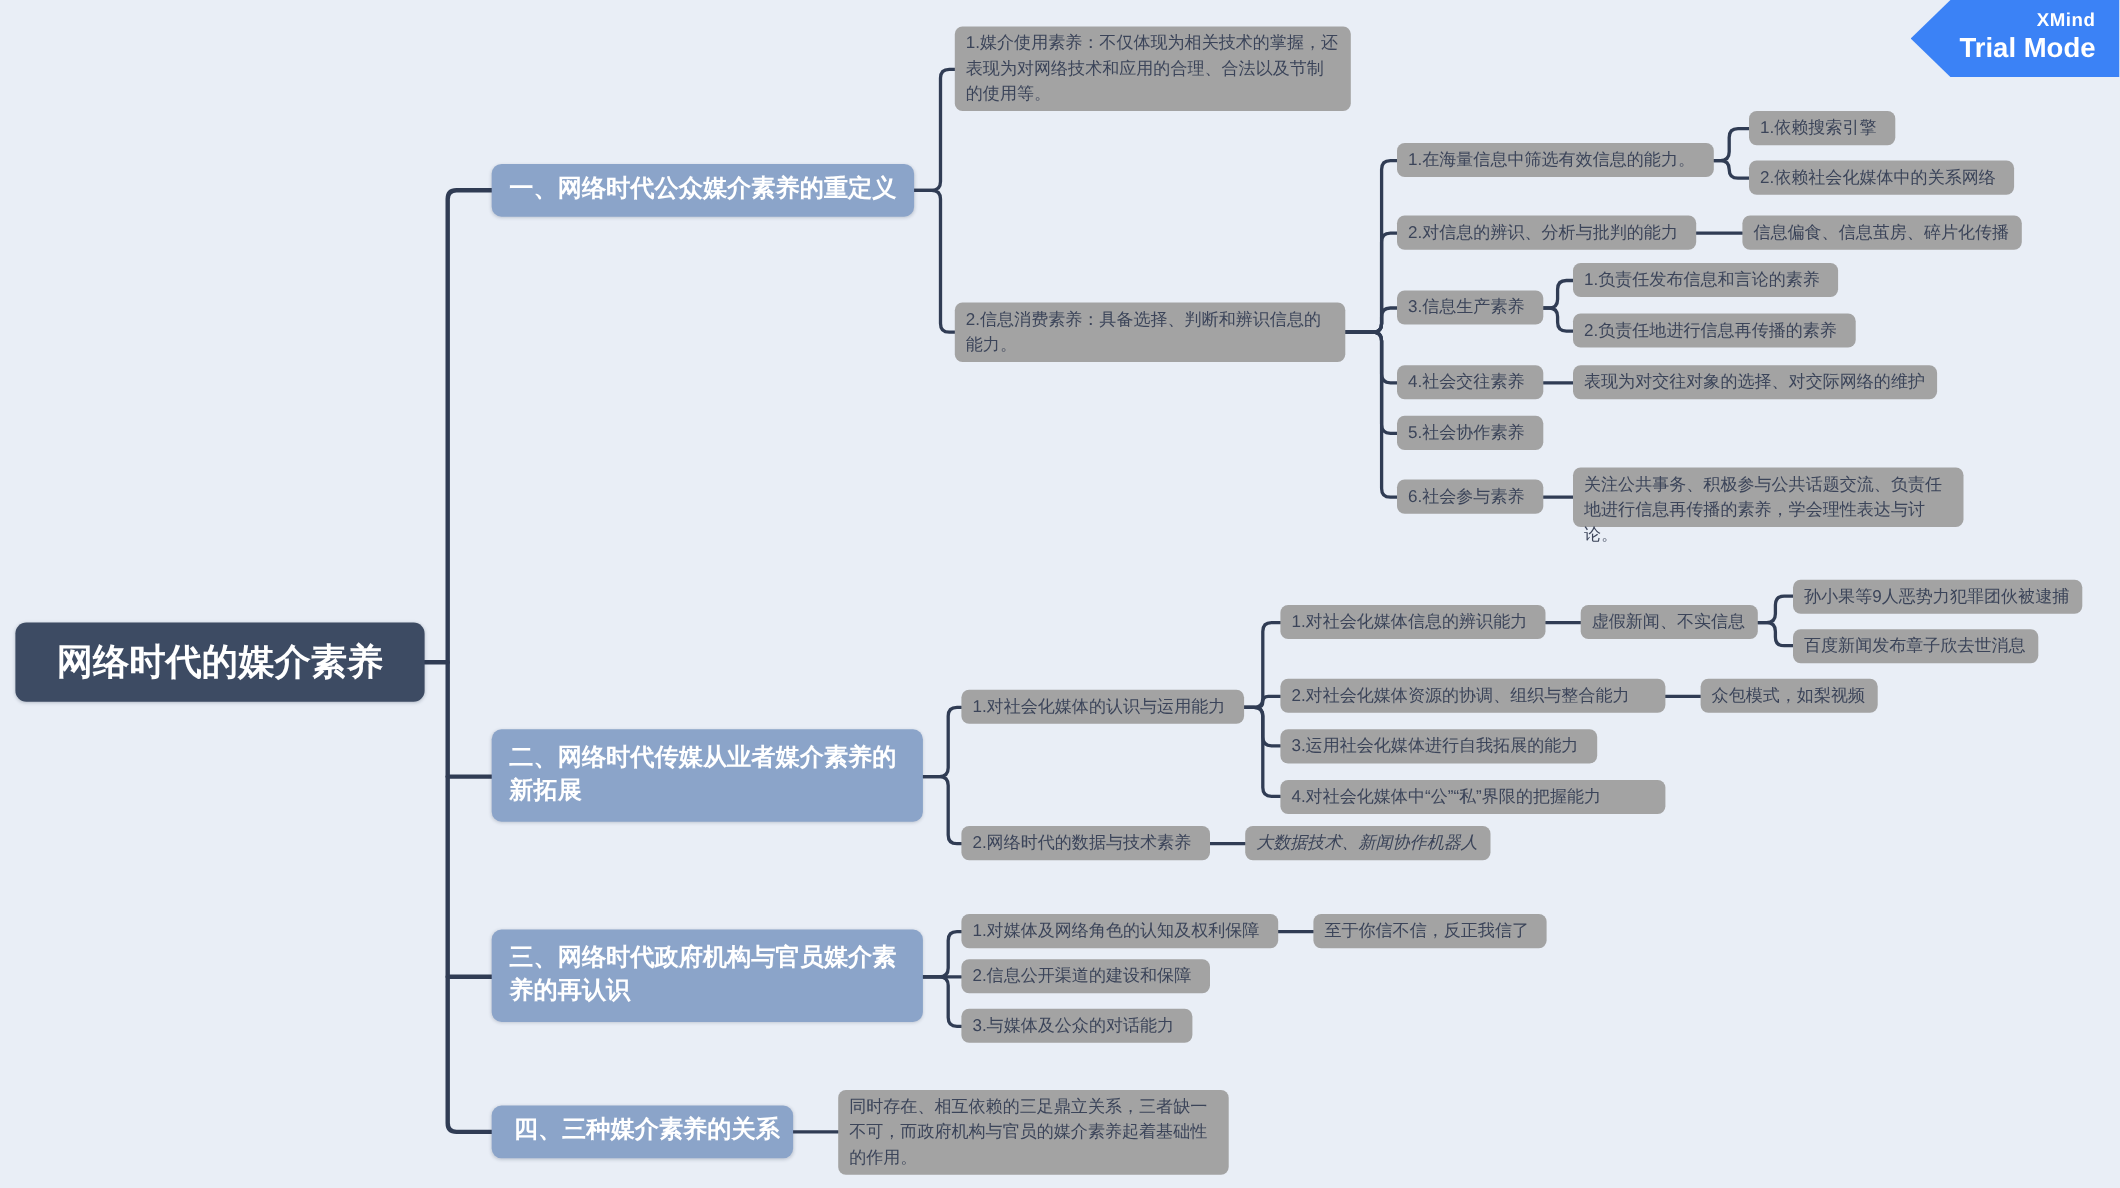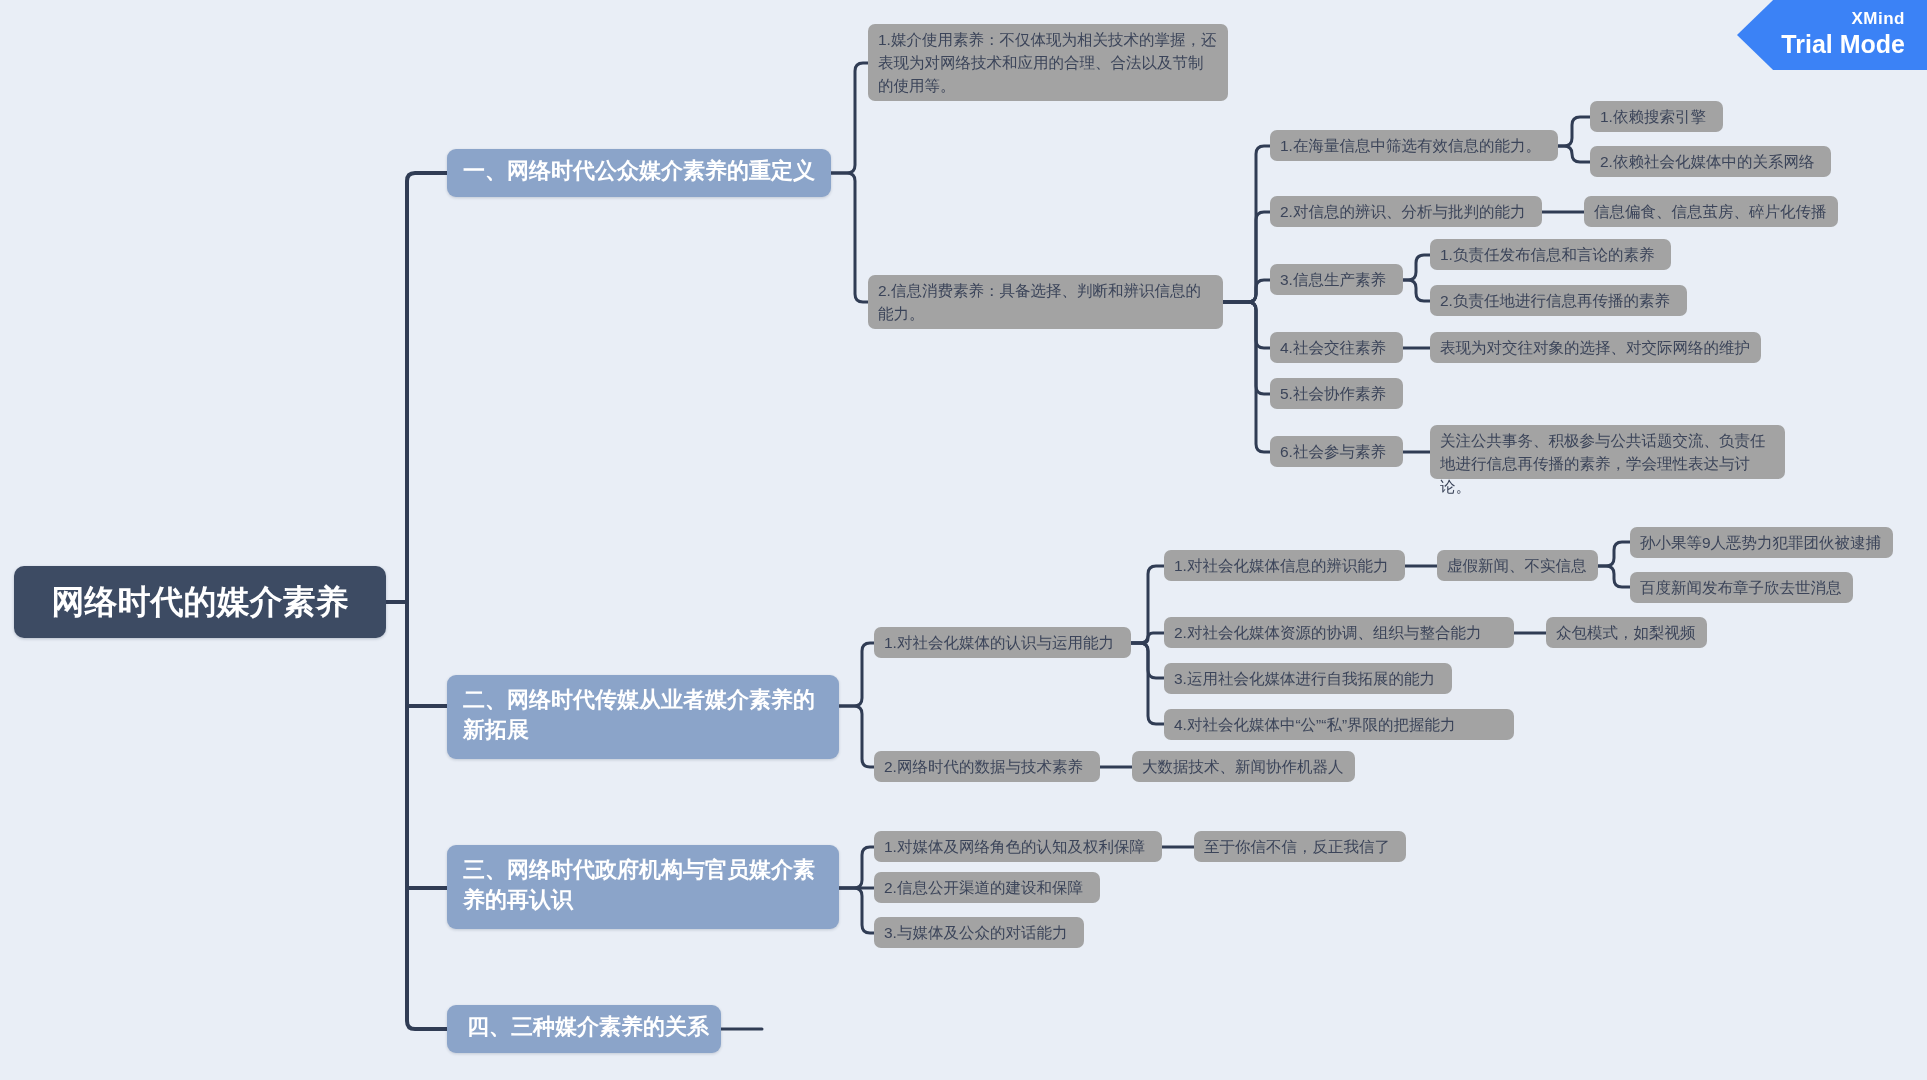--- a/index.html
+++ b/index.html
@@ -93,21 +93,21 @@
       <path d="M1162,847 L1194,847"></path>
     </g>
     <g class="lvl1">
       <path d="M721,1029 L762,1029"></path>
     </g>
   </svg>
 
   <div class="node root">网络时代的媒介素养</div>
 
   <div class="node main center" style="left:447px;top:149px;width:384px;height:48px;white-space:nowrap;">一、网络时代公众媒介素养的重定义</div>
-  <div class="node main two" style="left:447px;top:663px;width:392px;height:84px;margin-top:12px;">二、网络时代传媒从业者媒介素养的新拓展</div>
+  <div class="node main two" style="left:447px;top:663px;width:392px;height:84px;">二、网络时代传媒从业者媒介素养的新拓展</div>
   <div class="node main two" style="left:447px;top:845px;width:392px;height:84px;">三、网络时代政府机构与官员媒介素养的再认识</div>
   <div class="node main center" style="left:447px;top:1005px;width:274px;height:48px;white-space:nowrap;padding-left:20px;">四、三种媒介素养的关系</div>
 
   <div class="node leaf" style="left:868px;top:24px;width:360px;height:77px;">1.媒介使用素养：不仅体现为相关技术的掌握，还表现为对网络技术和应用的合理、合法以及节制的使用等。</div>
   <div class="node leaf" style="left:868px;top:275px;width:355px;height:54px;">2.信息消费素养：具备选择、判断和辨识信息的能力。</div>
 
   <div class="node leaf one" style="left:1270px;top:130px;width:288px;">1.在海量信息中筛选有效信息的能力。</div>
   <div class="node leaf one" style="left:1590px;top:101px;width:133px;">1.依赖搜索引擎</div>
   <div class="node leaf one" style="left:1590px;top:146px;width:241px;">2.依赖社会化媒体中的关系网络</div>
 
@@ -133,26 +133,27 @@
   <div class="node leaf one" style="left:1630px;top:527px;width:263px;">孙小果等9人恶势力犯罪团伙被逮捕</div>
   <div class="node leaf one" style="left:1630px;top:572px;width:223px;">百度新闻发布章子欣去世消息</div>
 
   <div class="node leaf one" style="left:1164px;top:617px;width:350px;">2.对社会化媒体资源的协调、组织与整合能力</div>
   <div class="node leaf one" style="left:1546px;top:617px;width:161px;">众包模式，如梨视频</div>
 
   <div class="node leaf one" style="left:1164px;top:663px;width:288px;">3.运用社会化媒体进行自我拓展的能力</div>
   <div class="node leaf one" style="left:1164px;top:709px;width:350px;">4.对社会化媒体中“公”“私”界限的把握能力</div>
 
   <div class="node leaf one" style="left:874px;top:751px;width:226px;">2.网络时代的数据与技术素养</div>
-  <div class="node leaf one" style="left:1132px;top:751px;width:223px;">大数据技术、新闻协作机器人</div>
+  <div class="node leaf one" style="left:1132px;top:751px;width:223px;font-style:italic;">大数据技术、新闻协作机器人</div>
 
   <div class="node leaf one" style="left:874px;top:831px;width:288px;">1.对媒体及网络角色的认知及权利保障</div>
   <div class="node leaf one" style="left:1194px;top:831px;width:212px;">至于你信不信，反正我信了</div>
   <div class="node leaf one" style="left:874px;top:872px;width:226px;">2.信息公开渠道的建设和保障</div>
   <div class="node leaf one" style="left:874px;top:917px;width:210px;">3.与媒体及公众的对话能力</div>
 
+  <div class="node leaf" style="left:762px;top:991px;width:355px;height:77px;">同时存在、相互依赖的三足鼎立关系，三者缺一不可，而政府机构与官员的媒介素养起着基础性的作用。</div>
 
   <div class="badge">
     <div class="brand">XMind</div>
     <div class="mode">Trial Mode</div>
   </div>
 
 </div>
 
 </body></html>

